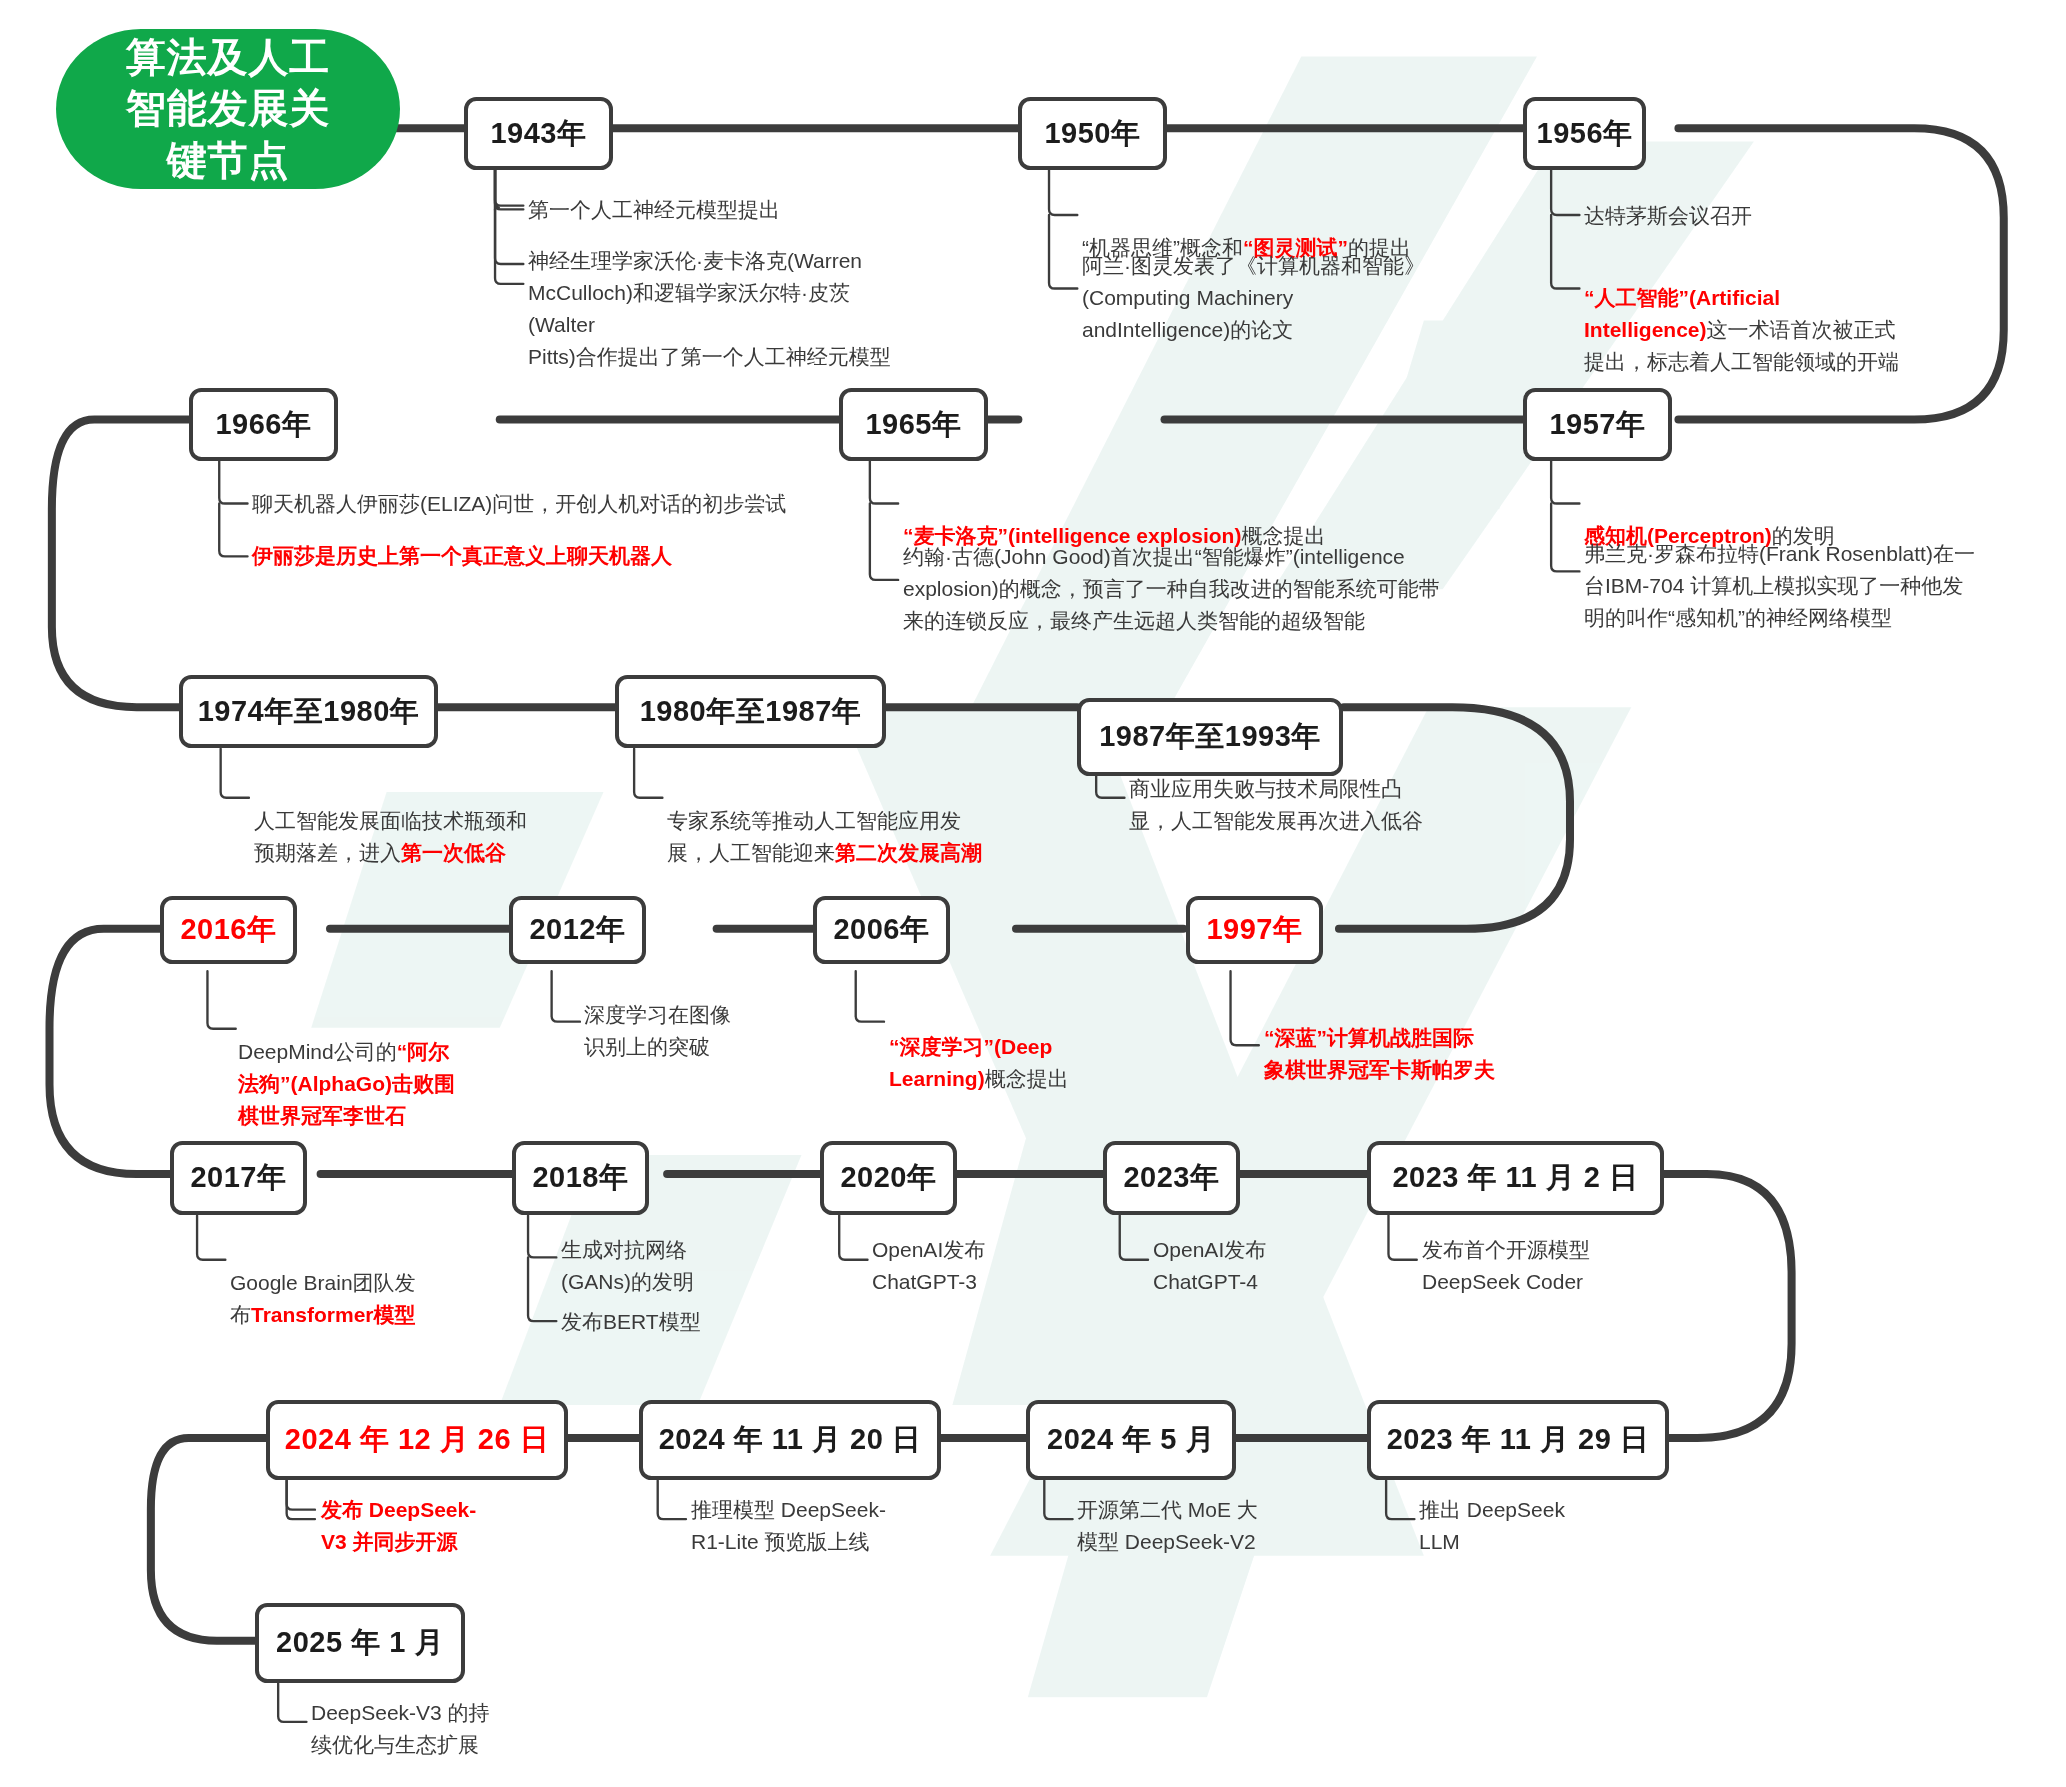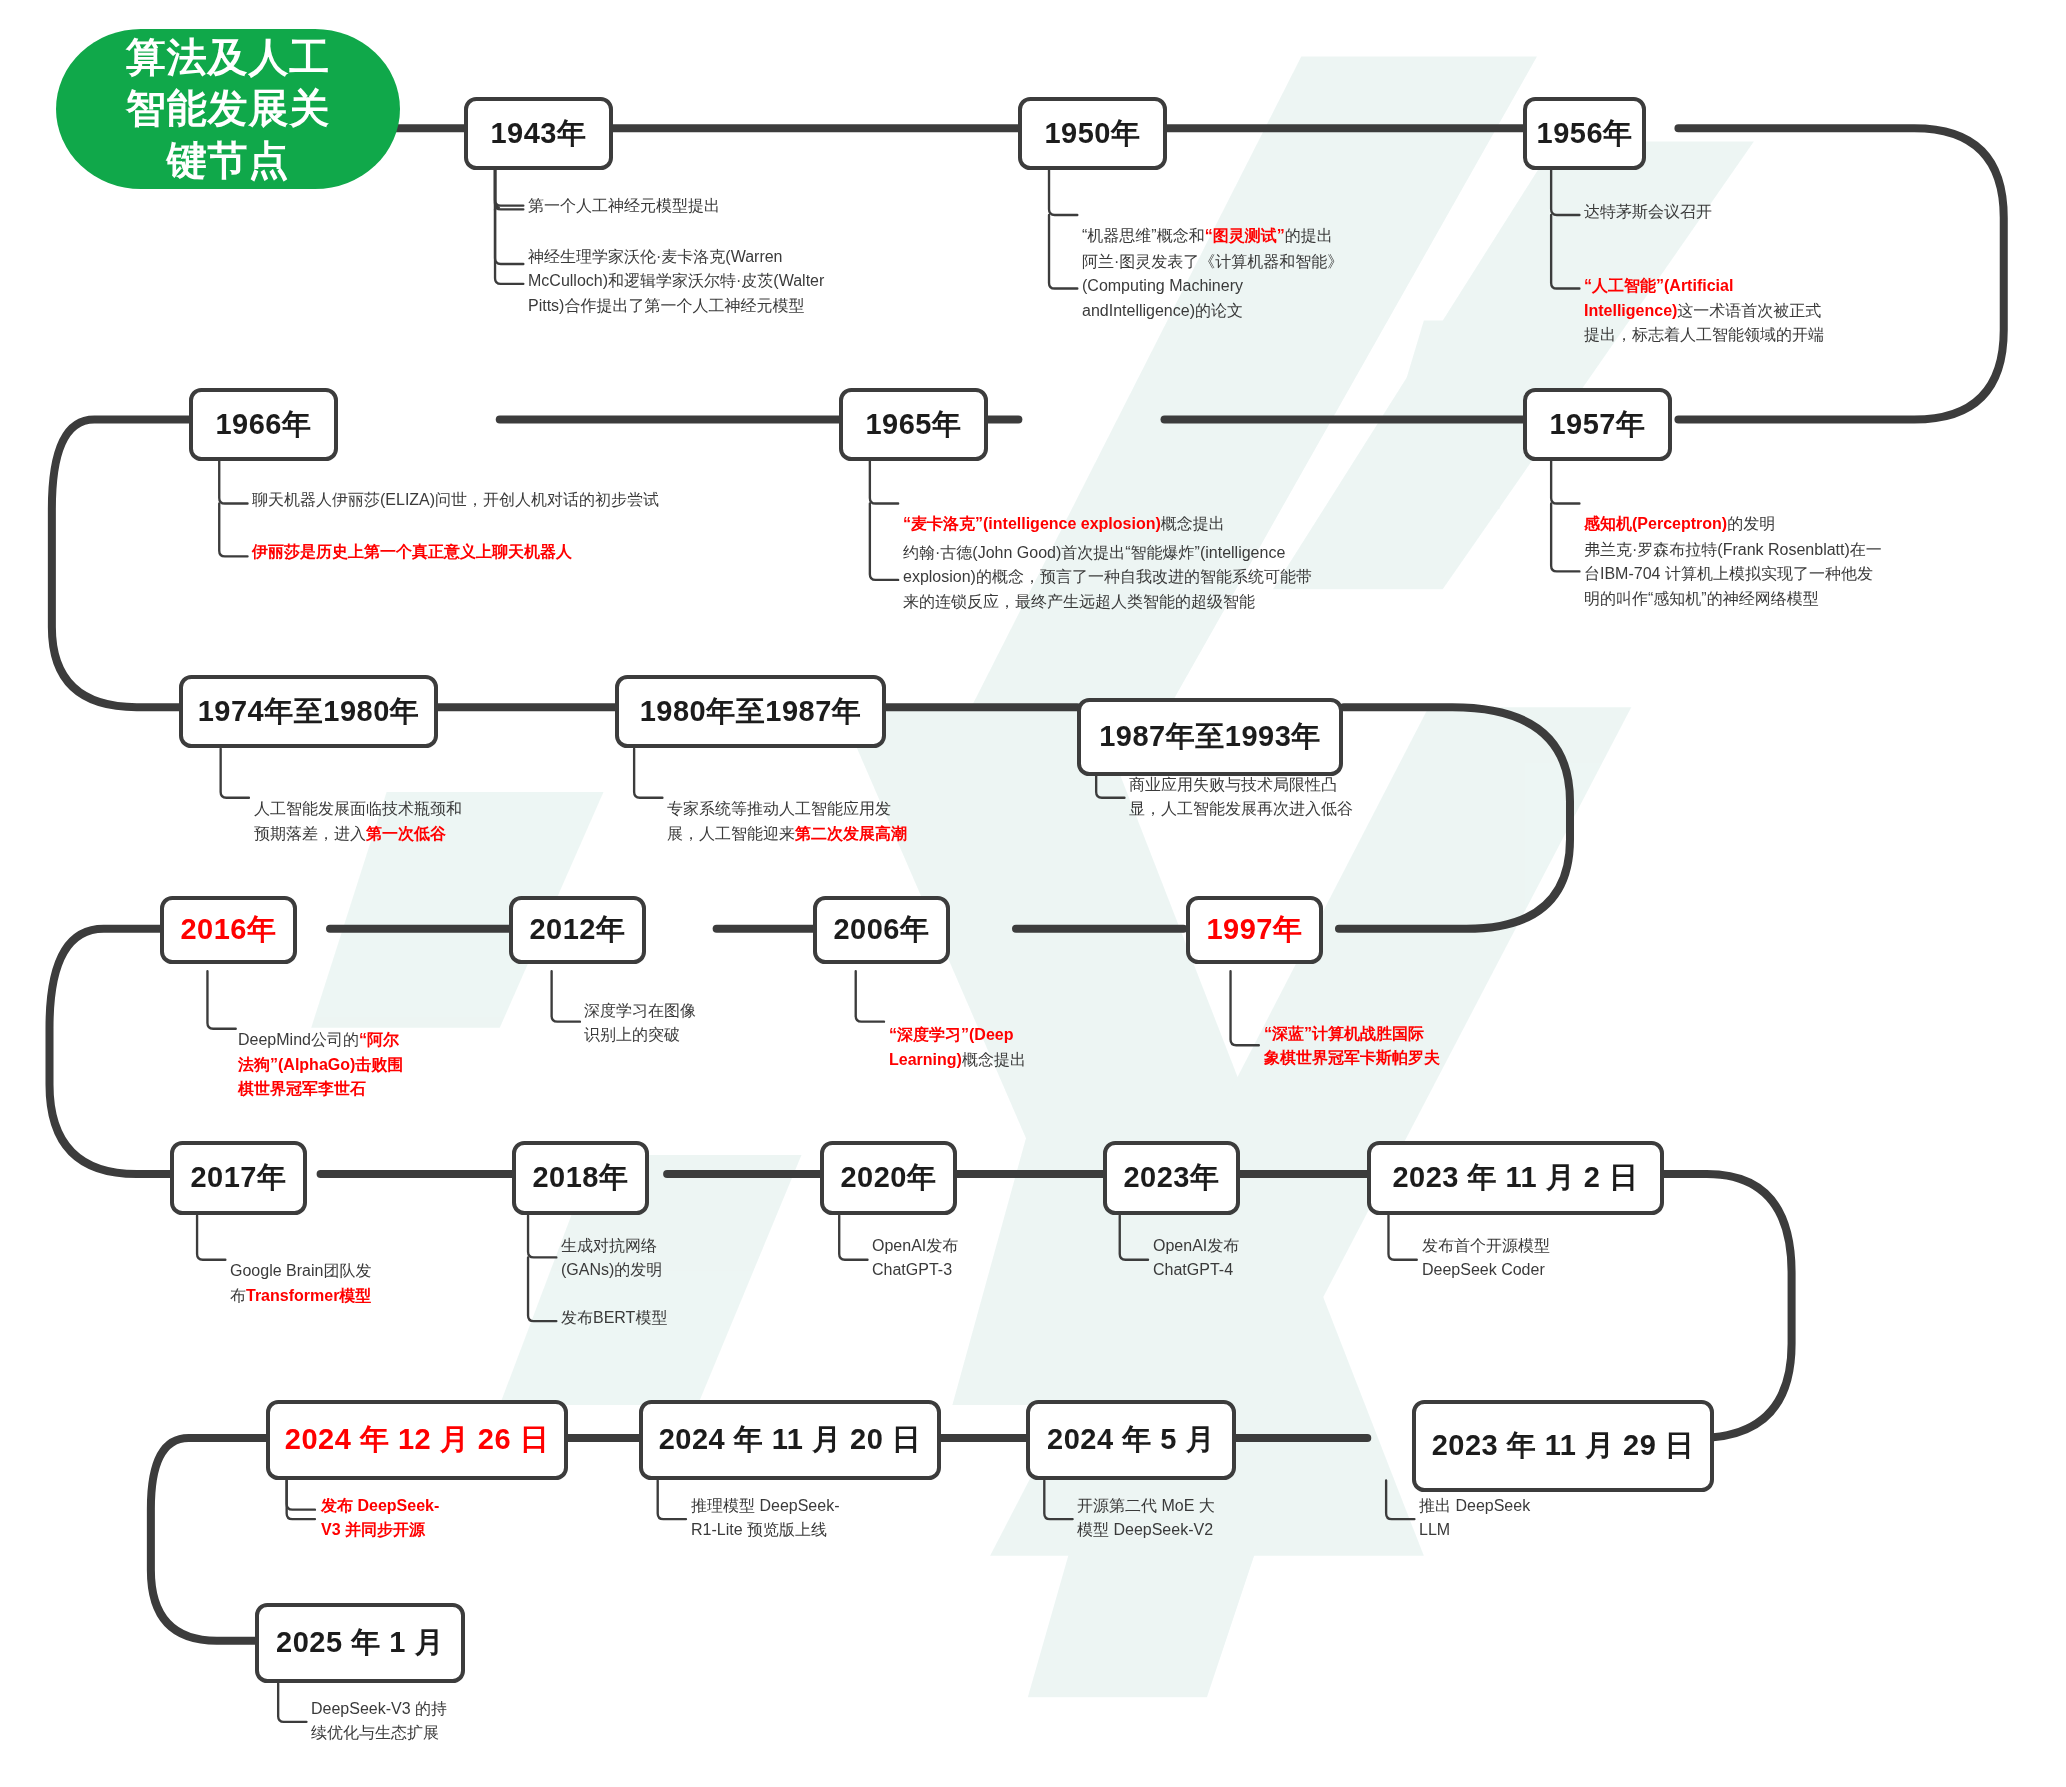--- a/index.html
+++ b/index.html
@@ -68,21 +68,21 @@
     letter-spacing:0.5px;
     white-space:nowrap;
     color:#1c1c1c;
   }
   .node.accent .label{ color:#ff0000; }
 
   
   .detail{
     position:absolute;
     z-index:4;
-    font-size:16px;
+    font-size:21px;
     line-height:1.52;
     color:#3a3a3a;
     white-space:pre-line;
   }
   .detail.red{ color:#ff0000; font-weight:700; }
   .detail .hl{ color:#ff0000; font-weight:700; }
 </style>
 </head>
 <body>
 
@@ -361,21 +361,21 @@
   </div>
   <div class="detail" style="left:691px;top:1494px;width:245px;">推理模型 DeepSeek-
 R1-Lite 预览版上线</div>
 
   <div class="node" style="left:1026px;top:1400px;width:210px;height:80px;">
     <span class="label">2024 年 5 月</span>
   </div>
   <div class="detail" style="left:1077px;top:1494px;width:222px;">开源第二代 MoE 大
 模型 DeepSeek-V2</div>
 
-  <div class="node" style="left:1412px;top:1400px;width:302px;height:92px;">
+  <div class="node" style="left:1367px;top:1400px;width:302px;height:80px;">
     <span class="label">2023 年 11 月 29 日</span>
   </div>
   <div class="detail" style="left:1419px;top:1494px;width:222px;">推出 DeepSeek
 LLM</div>
 
   <div class="node" style="left:255px;top:1603px;width:210px;height:80px;">
     <span class="label">2025 年 1 月</span>
   </div>
   <div class="detail" style="left:311px;top:1697px;width:222px;">DeepSeek-V3 的持
 续优化与生态扩展</div>

